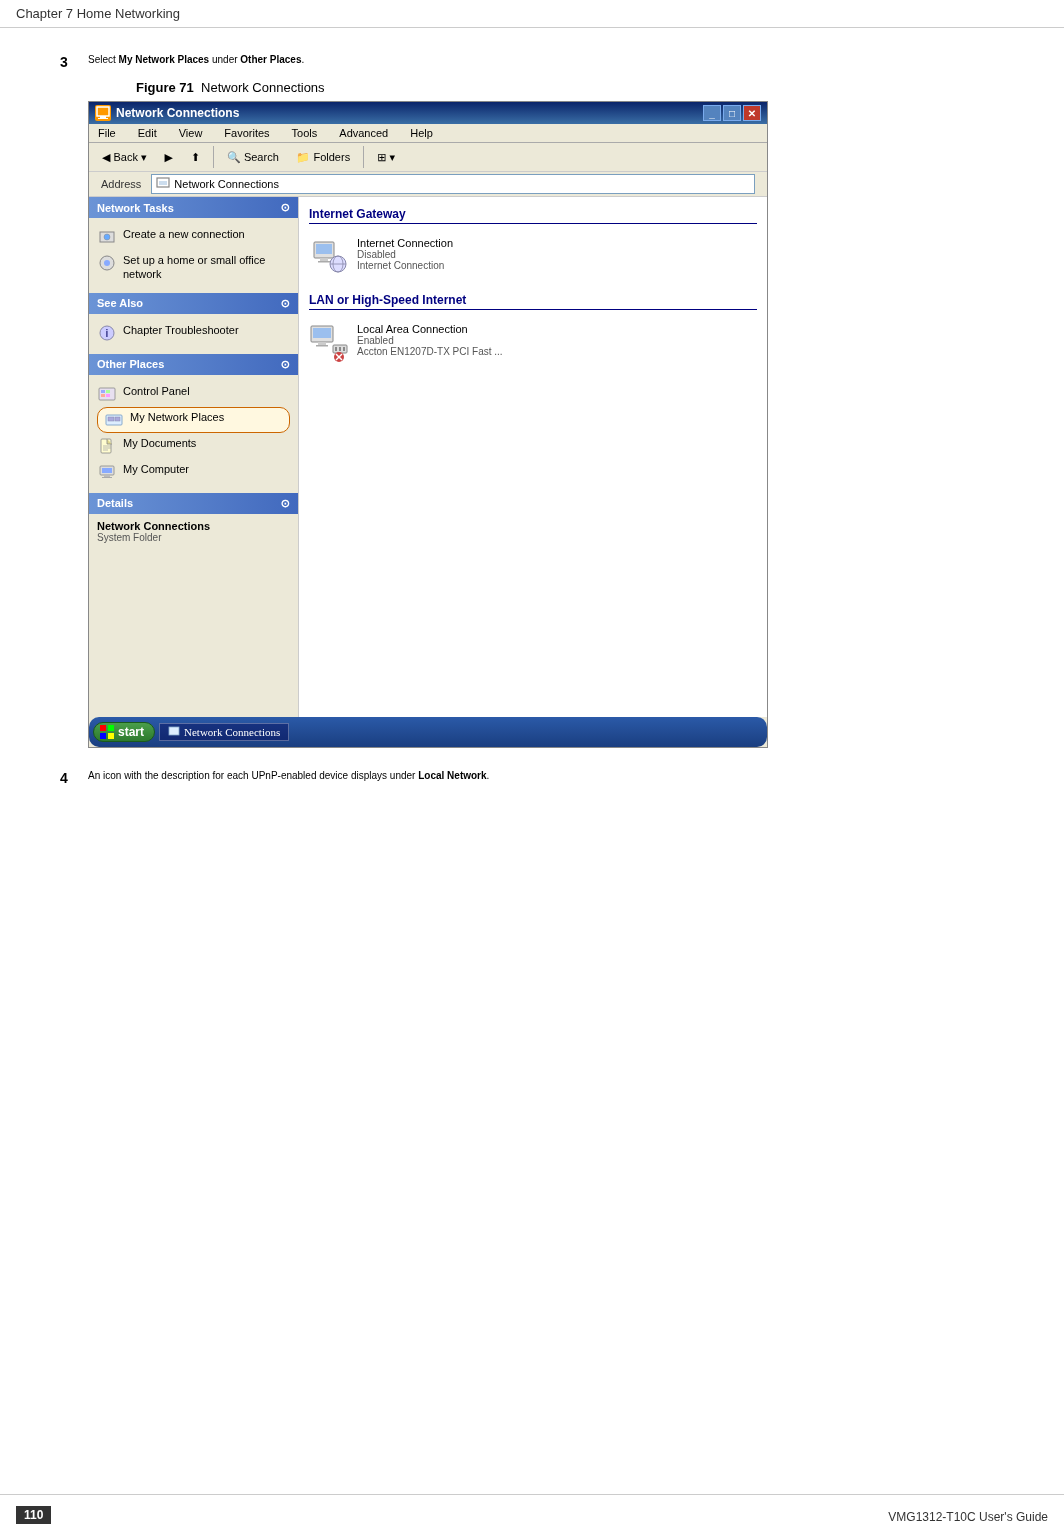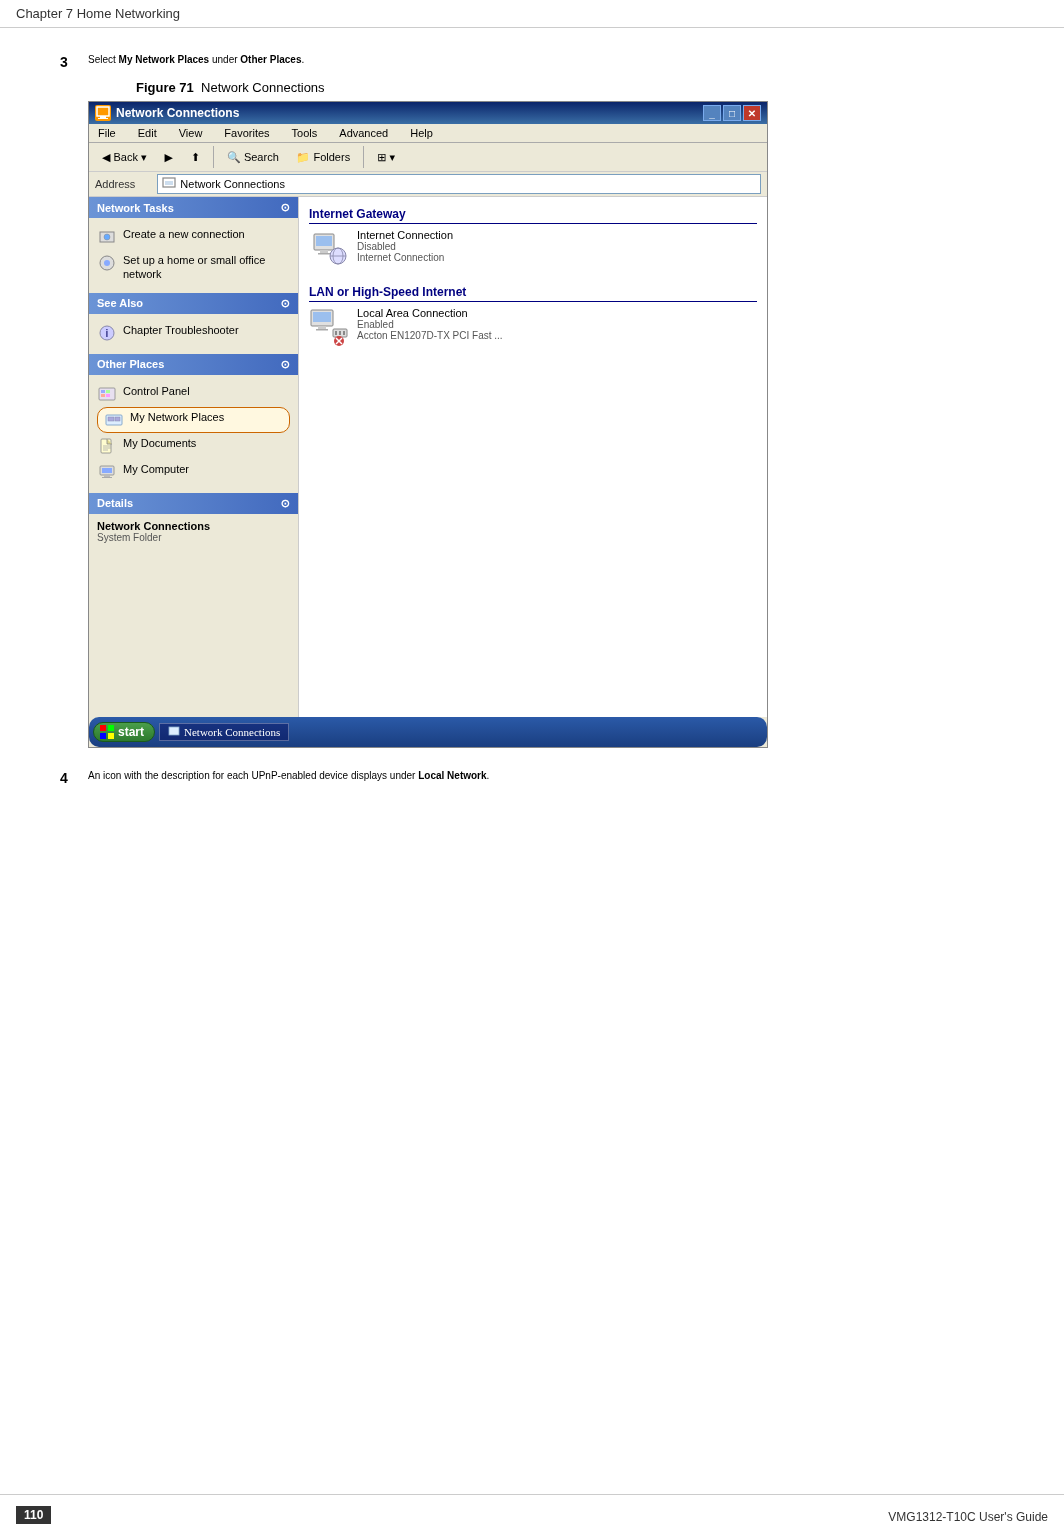--- a/index.html
+++ b/index.html
@@ -133,24 +133,24 @@
       font-size: 11px;
       cursor: pointer;
       font-family: Tahoma, Arial, sans-serif;
     }
     .toolbar-sep { width: 1px; height: 22px; background: #aaa; margin: 0 2px; }
 
     
     .address-bar {
       background: #ECE9D8;
       border-bottom: 1px solid #ccc;
-      padding: 2px 6px;
-      display: flex;
-      align-items: center;
-      gap: 22px;
+      padding: 2px 12px;
+      display: flex;
+      align-items: center;
+      gap: 10px;
       font-size: 11px;
     }
     .address-label { color: #333; font-size: 11px; }
     .address-box {
       flex: 1;
       background: white;
       border: 1px solid #7a9fbf;
       padding: 1px 4px;
       font-size: 11px;
       display: flex;
@@ -224,21 +224,21 @@
       background: white;
       padding: 10px;
       overflow: auto;
     }
 
     .net-section-header {
       font-size: 12px;
       font-weight: bold;
       color: #000080;
       border-bottom: 1px solid #000080;
-      margin-bottom: 1px;
+      margin-bottom: 9px;
       padding-bottom: 2px;
     }
 
     .net-item {
       display: flex;
       align-items: flex-start;
       gap: 8px;
       padding: 4px 0;
       cursor: pointer;
       font-size: 11px;

